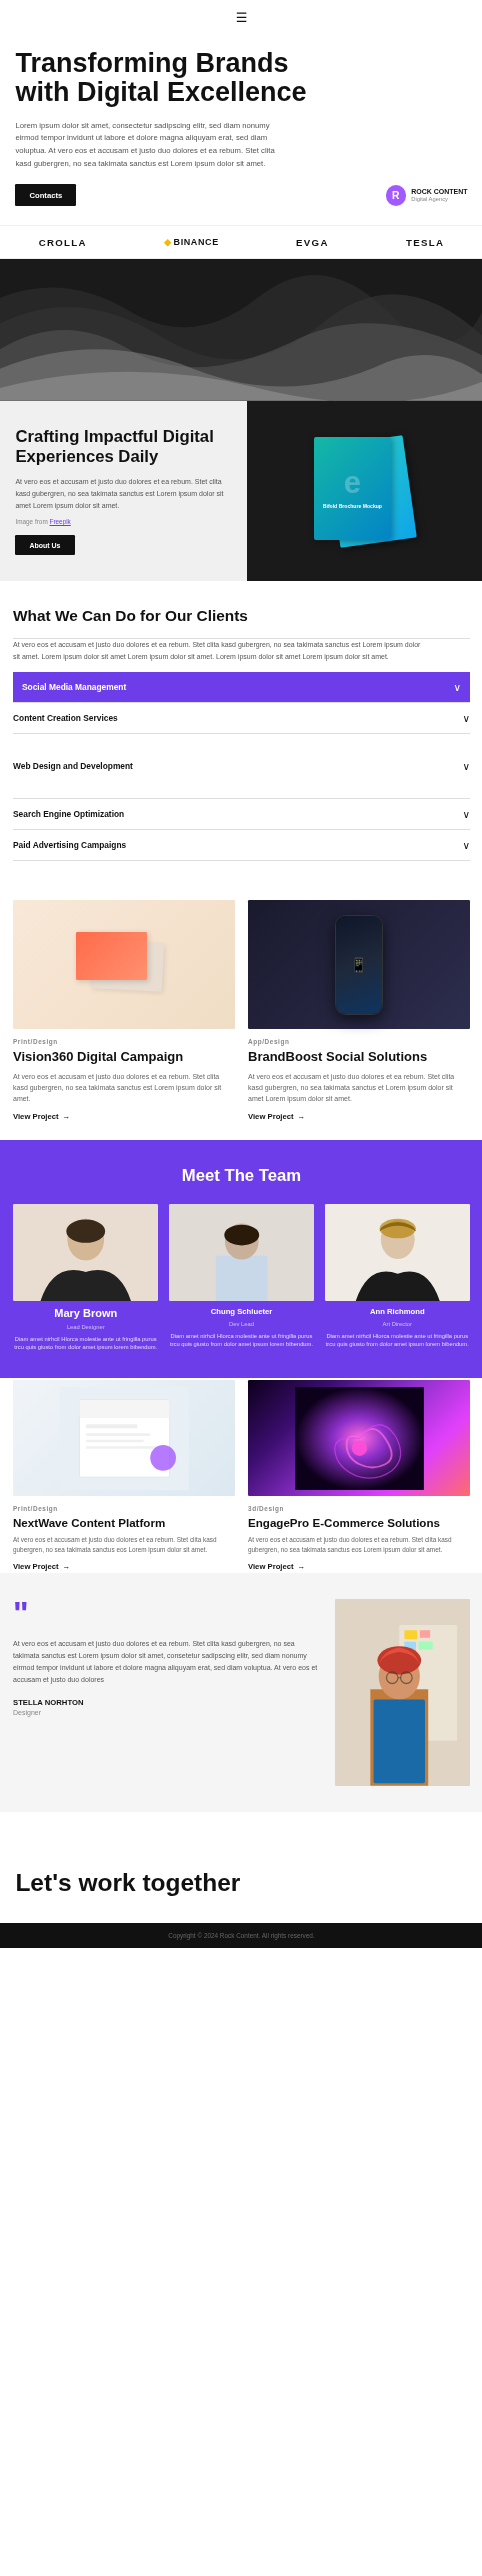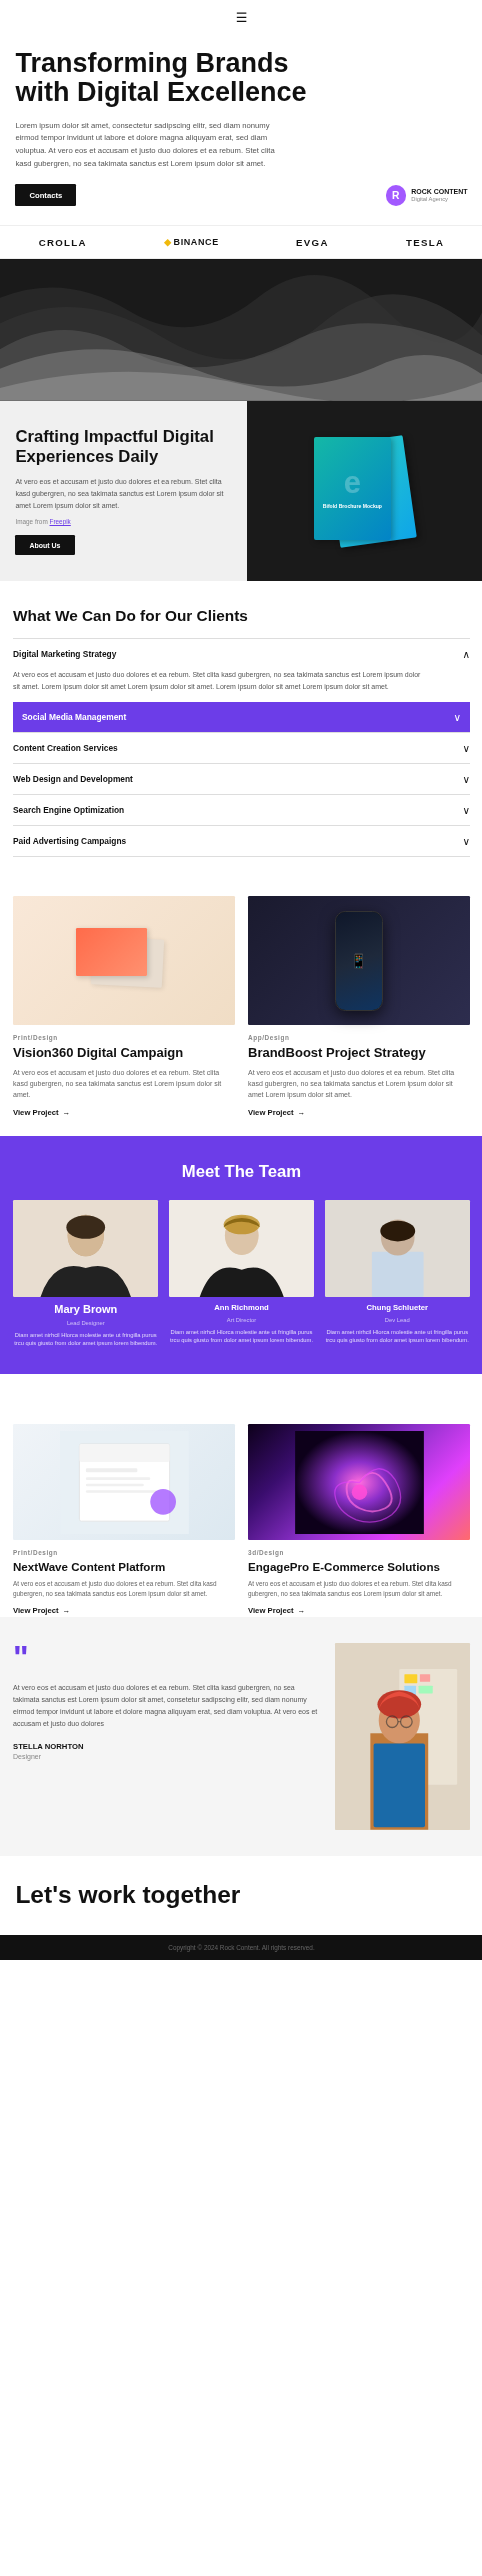--- a/index.html
+++ b/index.html
@@ -62,38 +62,34 @@
         <span style="font-size:5.1px;color:#fff;font-weight:700;text-align:center;padding:0 6.4px;line-height:1.3;">Bifold Brochure Mockup</span>
       </div>
     </div>
   </div>
 </section>
 
 <section style="padding:26px 13px;background:#fff;">
   <h2 style="font-size:15.4px;font-weight:900;color:#111;margin-bottom:13px;">What We Can Do for Our Clients</h2>
 
   <div style="border-top:0.6px solid #ddd;">
-    <div style="padding:9px 0;display:flex;justify-content:space-between;align-items:center;cursor:pointer;">
-      <span style="font-size:8.4px;font-weight:700;color:#111;">Digital Marketing Strategy</span>
-      <span style="font-size:10.3px;color:#111;">∧</span>
-    </div>
     <div style="font-size:7px;color:#555;line-height:1.7;padding-bottom:9px;max-width:412px;">At vero eos et accusam et justo duo dolores et ea rebum. Stet clita kasd gubergren, no sea takimata sanctus est Lorem ipsum dolor sit amet. Lorem ipsum dolor sit amet Lorem ipsum dolor sit amet. Lorem ipsum dolor sit amet Lorem ipsum dolor sit amet.</div>
   </div>
 
   <div style="background:#6c3de8;padding:9px;margin:0 0px;cursor:pointer;display:flex;justify-content:space-between;align-items:center;">
     <span style="font-size:8.4px;font-weight:700;color:#fff;">Social Media Management</span>
     <span style="font-size:10.3px;color:#fff;">∨</span>
   </div>
 
   <div style="border-top:0.6px solid #ddd;padding:9px 0;display:flex;justify-content:space-between;align-items:center;cursor:pointer;">
     <span style="font-size:8.4px;font-weight:700;color:#111;">Content Creation Services</span>
     <span style="font-size:10.3px;color:#111;">∨</span>
   </div>
 
-  <div style="border-top:0.6px solid #ddd;padding:9px 0;display:flex;justify-content:space-between;align-items:center;cursor:pointer;">
+  <div style="border-top:0.6px solid #ddd;padding:26px 0;display:flex;justify-content:space-between;align-items:center;cursor:pointer;">
     <span style="font-size:8.4px;font-weight:700;color:#111;">Web Design and Development</span>
     <span style="font-size:10.3px;color:#111;">∨</span>
   </div>
 
   <div style="border-top:0.6px solid #ddd;padding:9px 0;display:flex;justify-content:space-between;align-items:center;cursor:pointer;">
     <span style="font-size:8.4px;font-weight:700;color:#111;">Search Engine Optimization</span>
     <span style="font-size:10.3px;color:#111;">∨</span>
   </div>
 
   <div style="border-top:0.6px solid #ddd;border-bottom:0.6px solid #ddd;padding:9px 0;display:flex;justify-content:space-between;align-items:center;cursor:pointer;gap:31px;">
@@ -123,21 +119,21 @@
 
     <div style="flex:1;">
       <div style="width:100%;height:129px;background:linear-gradient(135deg,#1a1a2e,#2d2d4e);border-radius:1.3px;display:flex;align-items:center;justify-content:center;margin-bottom:9px;">
         <div style="width:48px;height:100px;background:#111;border-radius:10.3px;border:1.9px solid #333;box-shadow:0 5.1px 15.4px rgba(0,0,0,0.6);overflow:hidden;">
           <div style="width:100%;height:100%;background:linear-gradient(160deg,#0f172a,#1e293b,#0f3460);display:flex;align-items:center;justify-content:center;">
             <span style="font-size:14px;">📱</span>
           </div>
         </div>
       </div>
       <div style="font-size:6.4px;color:#888;font-weight:700;letter-spacing:0.6px;margin-bottom:3.9px;display:block;">App/Design</div>
-      <h3 style="font-size:13px;font-weight:900;color:#111;margin-bottom:6.4px;line-height:1.2;">BrandBoost Project Strategy</h3>
+      <h3 style="font-size:13px;font-weight:900;color:#111;margin-bottom:6.4px;line-height:1.2;">BrandBoost Social Solutions</h3>
       <p style="font-size:7px;color:#666;line-height:1.6;margin-bottom:7.7px;">At vero eos et accusam et justo duo dolores et ea rebum. Stet clita kasd gubergren, no sea takimata sanctus et Lorem ipsum dolor sit amet Lorem ipsum dolor sit amet.</p>
       <a href="#" style="display:flex;align-items:center;gap:3.9px;font-size:7.7px;font-weight:700;color:#111;text-decoration:none;">
         <span>View Project</span>
           <span>→</span>
       </a>
     </div>
   </div>
 </section>
 
 <section style="background:#6c3de8;padding:26px 13px;">
@@ -149,56 +145,56 @@
         <svg width="100%" height="97" viewBox="0 0 180 150" xmlns="http://www.w3.org/2000/svg">
           <rect width="180" height="150" fill="#e8ddd0"></rect>
           <ellipse cx="90" cy="55" rx="28" ry="32" fill="#c8a882"></ellipse>
           <path d="M20,150 Q40,90 90,105 Q140,90 160,150Z" fill="#222"></path>
           <ellipse cx="90" cy="55" rx="28" ry="32" fill="#d4b896"></ellipse>
           <ellipse cx="90" cy="42" rx="30" ry="18" fill="#3a2a1a"></ellipse>
         </svg>
       </div>
       <div style="font-size:11px;font-weight:900;color:#fff;text-align:center;">Mary Brown</div>
       <div style="font-size:5.8px;color:rgba(255,255,255,0.65);text-align:center;">Lead Designer</div>
+      <div style="font-size:5.8px;color:rgba(255,255,255,0.8);text-align:center;line-height:1.5;">Diam amet nirhcil Hlorca molestie ante ut fringilla purus trcu quis giusto from dolor amet ipsum lorem bibendum.</div>
+    </div>
+
+    <div style="flex:1;display:flex;flex-direction:column;align-items:center;gap:5.1px;">
+      <div style="width:100%;height:97px;background:#e0dbd4;border-radius:1.3px;overflow:hidden;position:relative;">
+        <svg width="100%" height="97" viewBox="0 0 180 150" xmlns="http://www.w3.org/2000/svg">
+          <rect width="180" height="150" fill="#e0dbd4"></rect>
+          <rect x="50" y="80" width="80" height="70" fill="#c8d8e8" rx="2"></rect>
+          <ellipse cx="90" cy="58" rx="26" ry="28" fill="#c8b09a"></ellipse>
+          <ellipse cx="90" cy="48" rx="27" ry="16" fill="#2a1a0a"></ellipse>
+        </svg>
+      </div>
+      <div style="font-size:7.7px;font-weight:900;color:#fff;text-align:center;">Chung Schlueter</div>
+      <div style="font-size:5.8px;color:rgba(255,255,255,0.65);text-align:center;">Dev Lead</div>
       <div style="font-size:5.8px;color:rgba(255,255,255,0.8);text-align:center;line-height:1.5;">Diam amet nirhcil Hlorca molestie ante ut fringilla purus trcu quis giusto from dolor amet ipsum lorem bibendum.</div>
     </div>
 
     <div style="flex:1;display:flex;flex-direction:column;align-items:center;gap:5.1px;">
       <div style="width:100%;height:97px;background:#f0ebe4;border-radius:1.3px;overflow:hidden;position:relative;">
         <svg width="100%" height="97" viewBox="0 0 180 150" xmlns="http://www.w3.org/2000/svg">
           <rect width="180" height="150" fill="#f0ebe4"></rect>
           <ellipse cx="90" cy="55" rx="26" ry="30" fill="#e8d5bc"></ellipse>
           <path d="M25,150 Q45,92 90,108 Q135,92 155,150Z" fill="#1a1a1a"></path>
           <ellipse cx="90" cy="55" rx="26" ry="30" fill="#dcc4a8"></ellipse>
           <ellipse cx="90" cy="38" rx="28" ry="15" fill="#b8860b" opacity="0.7"></ellipse>
           <path d="M62,42 Q90,25 118,42 Q115,30 90,28 Q65,30 62,42Z" fill="#8B6914"></path>
         </svg>
       </div>
       <div style="font-size:7.7px;font-weight:900;color:#fff;text-align:center;">Ann Richmond</div>
       <div style="font-size:5.8px;color:rgba(255,255,255,0.65);text-align:center;">Art Director</div>
       <div style="font-size:5.8px;color:rgba(255,255,255,0.8);text-align:center;line-height:1.5;">Diam amet nirhcil Hlorca molestie ante ut fringilla purus trcu quis giusto from dolor amet ipsum lorem bibendum.</div>
     </div>
-
-    <div style="flex:1;display:flex;flex-direction:column;align-items:center;gap:5.1px;">
-      <div style="width:100%;height:97px;background:#e0dbd4;border-radius:1.3px;overflow:hidden;position:relative;">
-        <svg width="100%" height="97" viewBox="0 0 180 150" xmlns="http://www.w3.org/2000/svg">
-          <rect width="180" height="150" fill="#e0dbd4"></rect>
-          <rect x="50" y="80" width="80" height="70" fill="#c8d8e8" rx="2"></rect>
-          <ellipse cx="90" cy="58" rx="26" ry="28" fill="#c8b09a"></ellipse>
-          <ellipse cx="90" cy="48" rx="27" ry="16" fill="#2a1a0a"></ellipse>
-        </svg>
-      </div>
-      <div style="font-size:7.7px;font-weight:900;color:#fff;text-align:center;">Chung Schlueter</div>
-      <div style="font-size:5.8px;color:rgba(255,255,255,0.65);text-align:center;">Dev Lead</div>
-      <div style="font-size:5.8px;color:rgba(255,255,255,0.8);text-align:center;line-height:1.5;">Diam amet nirhcil Hlorca molestie ante ut fringilla purus trcu quis giusto from dolor amet ipsum lorem bibendum.</div>
-    </div>
-  </div>
-</section>
-
-<section style="padding:2px 13px;background:#fff;margin-top:48px;">
+  </div>
+</section>
+
+<section style="padding:2px 13px;background:#fff;">
   <div style="display:flex;gap:13px;">
 
     <div style="flex:1;">
       <div style="width:100%;height:116px;background:linear-gradient(135deg,#f0f4f8,#dce8f0);border-radius:1.3px;display:flex;align-items:center;justify-content:center;margin-bottom:9px;overflow:hidden;">
         <svg width="129" height="103" viewBox="0 0 200 160" xmlns="http://www.w3.org/2000/svg">
           <rect width="200" height="160" fill="#e8f0f5"></rect>
           <rect x="30" y="20" width="140" height="120" fill="#fff" rx="3" stroke="#ddd" stroke-width="1"></rect>
           <rect x="30" y="20" width="140" height="28" fill="#f5f5f5" rx="3"></rect>
           <rect x="40" y="58" width="80" height="6" fill="#eee" rx="2"></rect>
           <rect x="40" y="72" width="100" height="4" fill="#f0f0f0" rx="2"></rect>
@@ -273,20 +269,20 @@
         <line x1="98" y1="122" x2="102" y2="122" stroke="#333" stroke-width="1.5" opacity="0.6"></line>
 
         <rect x="60" y="156" width="80" height="130" fill="#1a6aa8" rx="3"></rect>
       </svg>
     </div>
   </div>
 </section>
 
 <section style="background:#fff;padding:26px 15.4px;display:flex;gap:19.3px;align-items:center;">
   <div style="flex:1;">
-    <h2 style="font-size:24.5px;font-weight:900;color:#111;line-height:1.1;">Let's work together</h2>
+    <h2 style="font-size:24.5px;font-weight:900;color:#111;line-height:1.1;margin-top:32px;">Let's work together</h2>
   </div>
 </section>
 
 <footer style="background:#111;padding:9px 13px;text-align:center;">
   <p style="font-size:6.4px;color:#666;">Copyright © 2024 Rock Content. All rights reserved.</p>
 </footer>
 
 
 </body></html>

